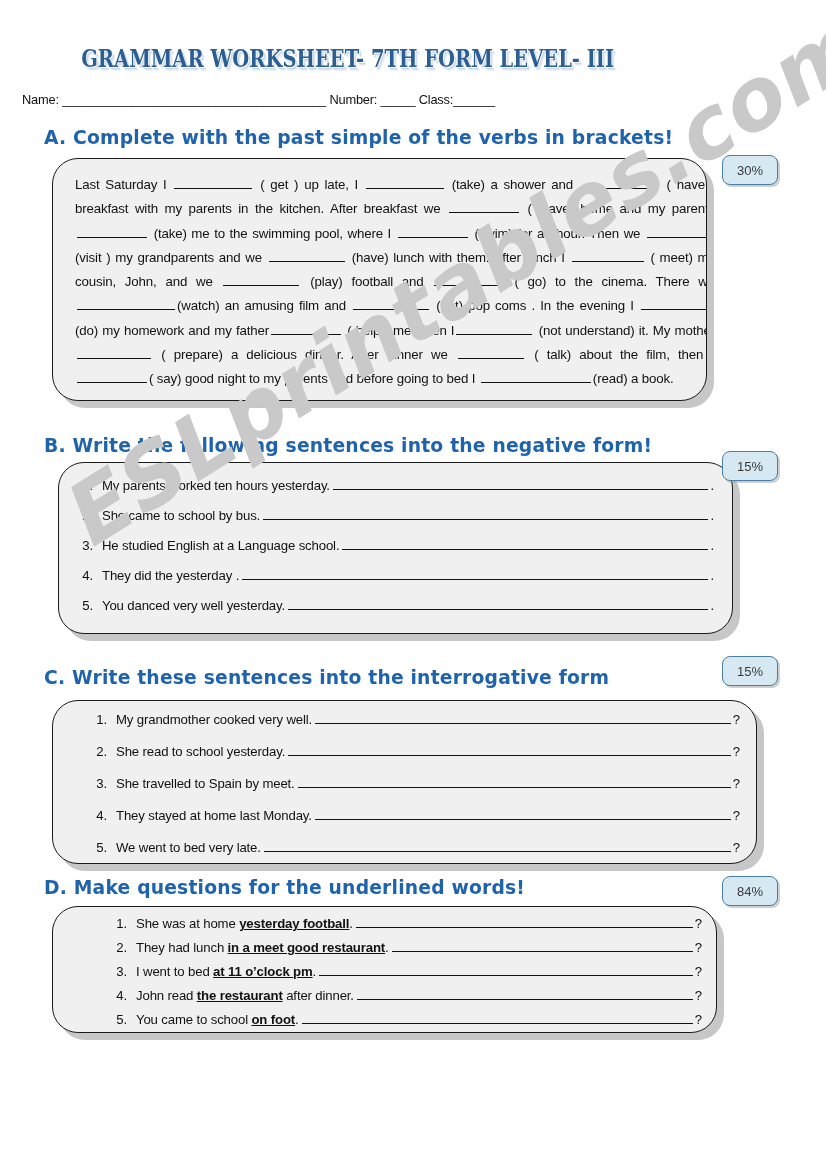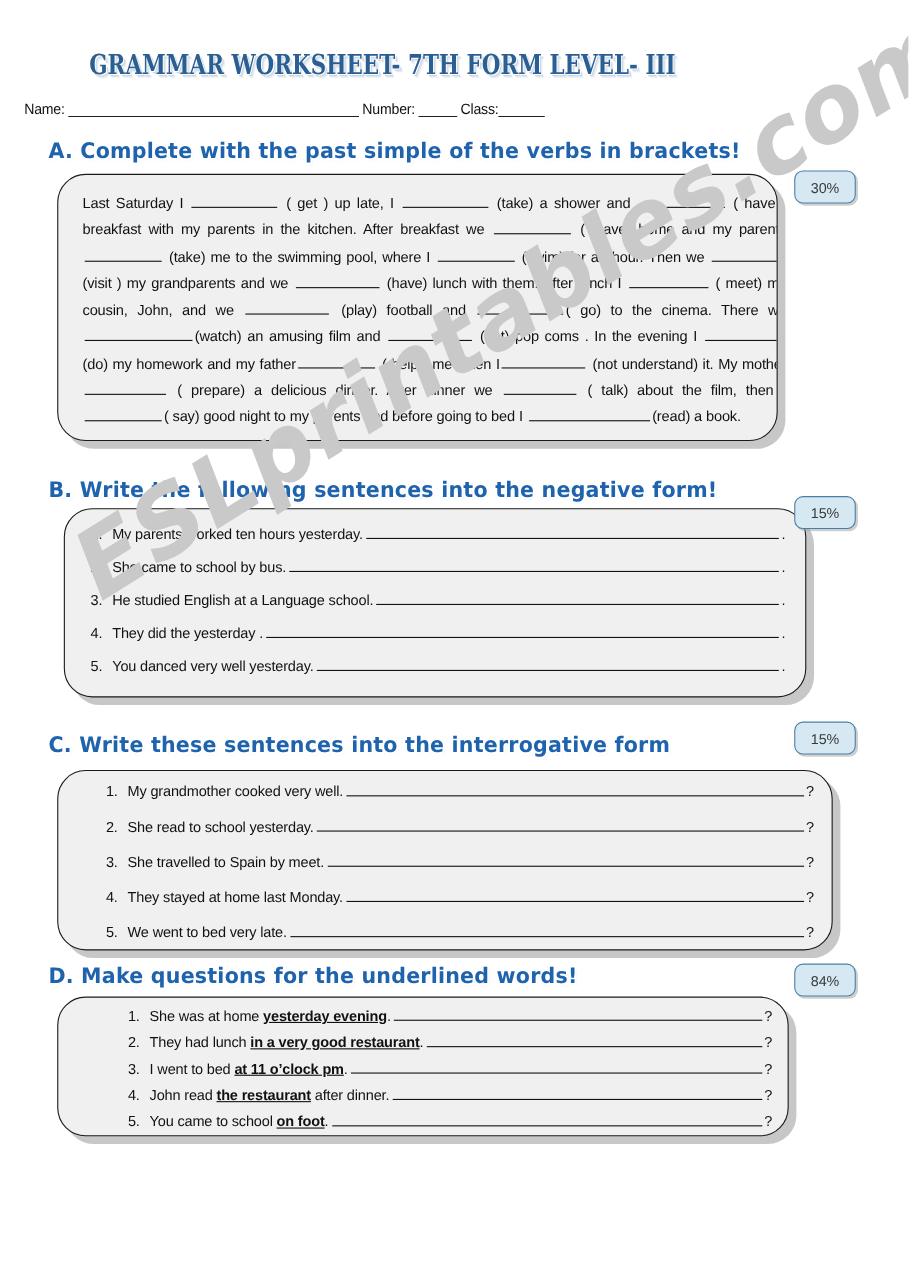--- a/index.html
+++ b/index.html
@@ -283,27 +283,27 @@
         </div>
       </div>
   </div>
   <div class="badge" style="left:722px; top:656px;">15%</div>
 
   <div class="sec-head" style="left:44px; top:876px;">D. Make questions for the underlined words!</div>
   <div class="box" style="left:52px; top:906px; width:665px; height:127px;">
     <div class="qlist" id="listD" style="padding:8px 14px 0 48px;">
         <div class="qitem" style="margin-bottom: 8px;">
           <span class="qnum">1.</span>
-          <span class="qtext">She was at home  <u>yesterday evening</u>.  </span>
+          <span class="qtext">She was at home  <u>yesterday football</u>.  </span>
           <span class="qrule"></span>
           <span class="qend">?</span>
         </div>
         <div class="qitem" style="margin-bottom: 8px;">
           <span class="qnum">2.</span>
-          <span class="qtext">They had lunch  <u>in a very good restaurant</u>. </span>
+          <span class="qtext">They had lunch  <u>in a meet good restaurant</u>. </span>
           <span class="qrule"></span>
           <span class="qend">?</span>
         </div>
         <div class="qitem" style="margin-bottom: 8px;">
           <span class="qnum">3.</span>
           <span class="qtext">I went to bed <u>at 11 o’clock pm</u>.</span>
           <span class="qrule"></span>
           <span class="qend">?</span>
         </div>
         <div class="qitem" style="margin-bottom: 8px;">

